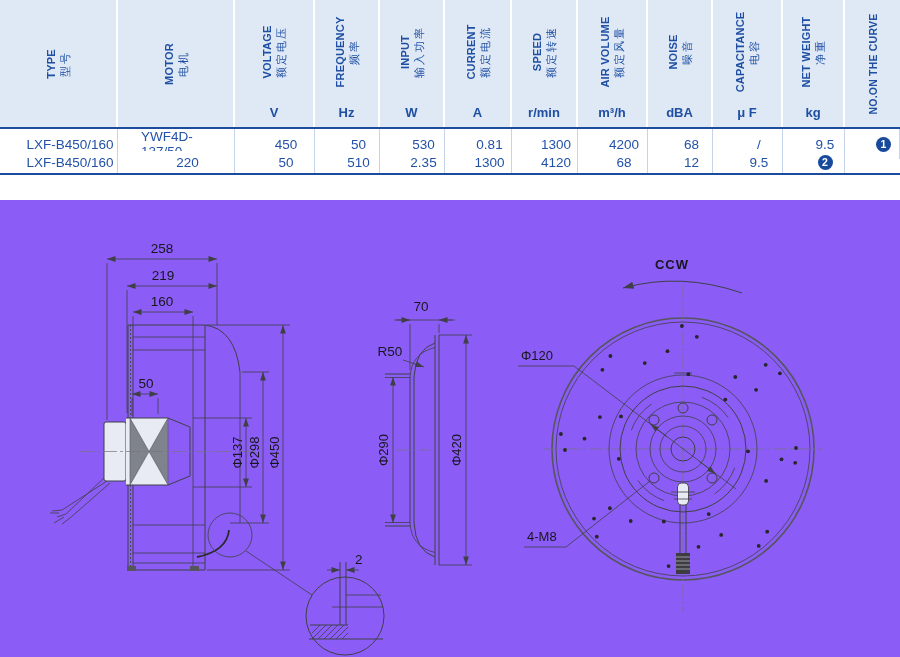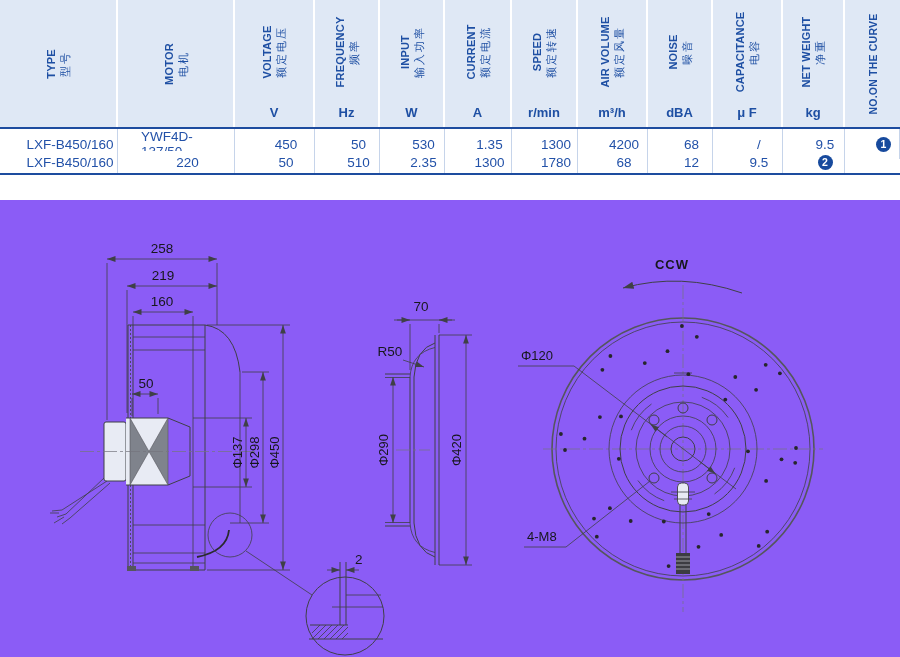--- a/index.html
+++ b/index.html
@@ -150,38 +150,38 @@
       </div>
     </div>
 
     <div class="tbody">
       <div class="grid tr">
         <div class="td">LXF-B450/160</div>
         <div class="td">YWF4D-137/50</div>
         <div class="td">450</div>
         <div class="td">50</div>
         <div class="td">530</div>
-        <div class="td">1.35</div>
+        <div class="td">0.81</div>
         <div class="td">1300</div>
         <div class="td">4200</div>
         <div class="td">68</div>
         <div class="td">/</div>
         <div class="td">9.5</div>
         <div class="td">
             <span class="badge">1</span>
           </div>
       </div>
       <div class="grid tr">
         <div class="td">LXF-B450/160</div>
         <div class="td">220</div>
         <div class="td">50</div>
         <div class="td">510</div>
         <div class="td">2.35</div>
         <div class="td">1300</div>
-        <div class="td">1780</div>
+        <div class="td">4120</div>
         <div class="td">68</div>
         <div class="td">12</div>
         <div class="td">9.5</div>
         <div class="td">
             <span class="badge">2</span>
           </div>
       </div>
     </div>
   </div>
 

